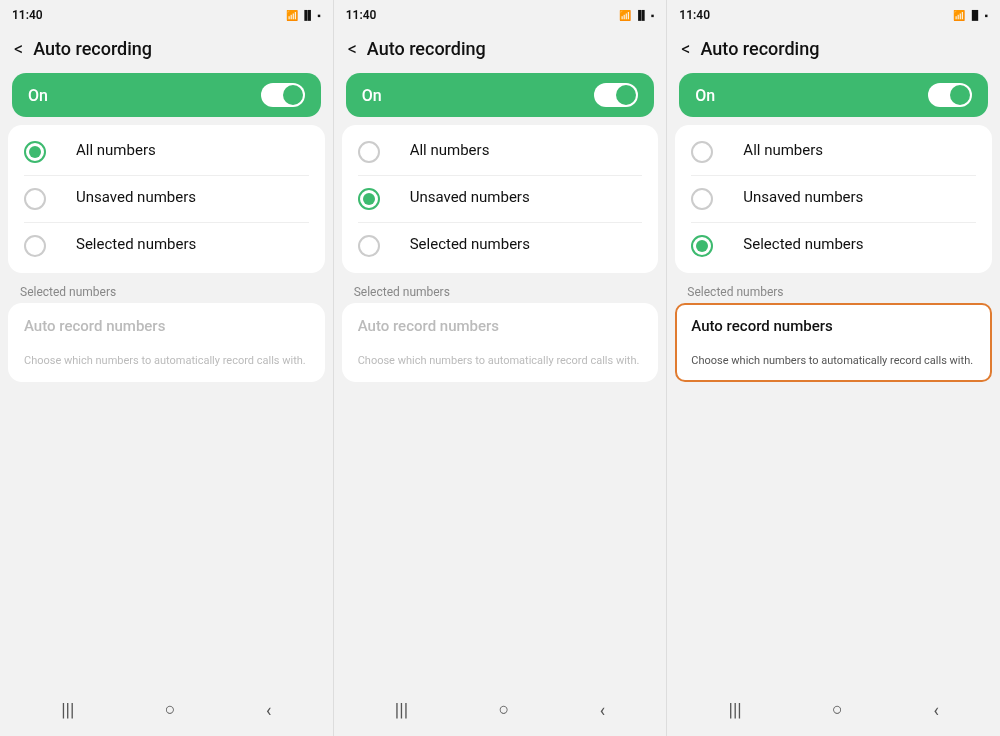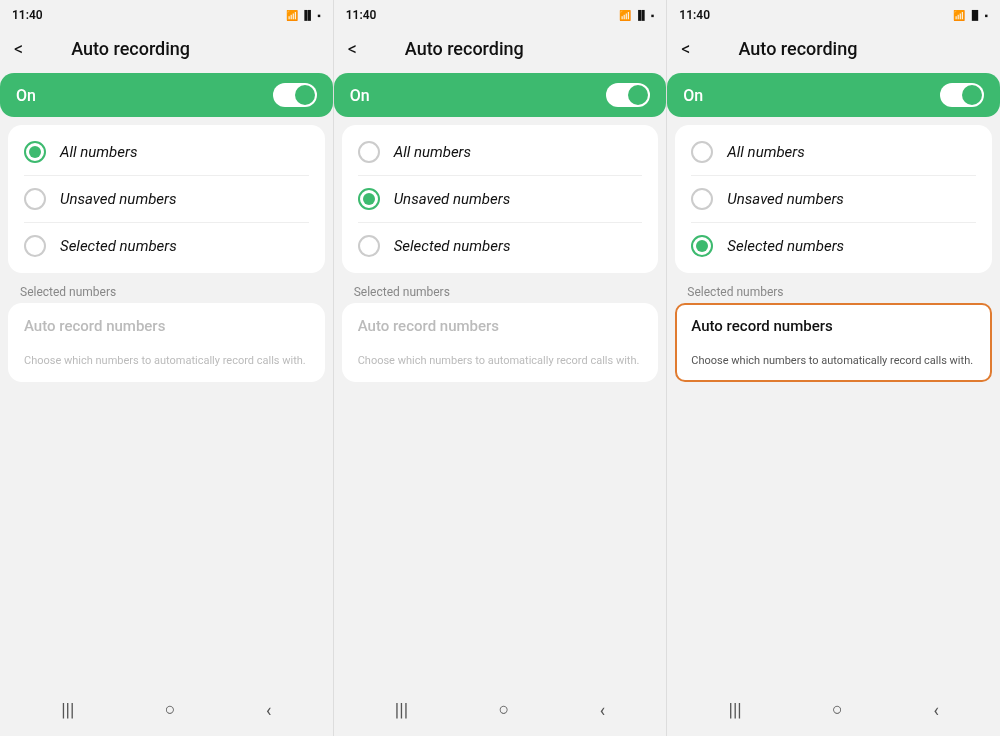--- a/index.html
+++ b/index.html
@@ -59,27 +59,26 @@
     }
     .back-arrow {
       font-size: 18px;
       color: #111;
       cursor: pointer;
     }
     .header-title {
       font-size: 18px;
       font-weight: 500;
       color: #111;
-      margin-left: 38px;
     }
 
     
     .toggle-row {
       background: #3dba6f;
-      margin: 4px 0 8px;
+      margin: 4px 12px 8px;
       border-radius: 14px;
       padding: 10px 16px;
       display: flex;
       align-items: center;
       justify-content: space-between;
     }
     .toggle-label {
       font-size: 16px;
       color: #fff;
       font-weight: 500;
@@ -104,25 +103,24 @@
 
     
     .options-card {
       background: #fff;
       border-radius: 14px;
       margin: 0 8px 8px;
       padding: 4px 0;
     }
     .radio-option {
       display: flex;
-      align-items: center;
+      align-items: flex-start;
       padding: 12px 16px;
-      gap: 14px;
+      gap: 30px;
       cursor: pointer;
-      font-style: italic;
     }
     .radio-circle {
       width: 22px;
       height: 22px;
       border-radius: 50%;
       border: 2px solid #ccc;
       display: flex;
       align-items: center;
       justify-content: center;
       flex-shrink: 0;

